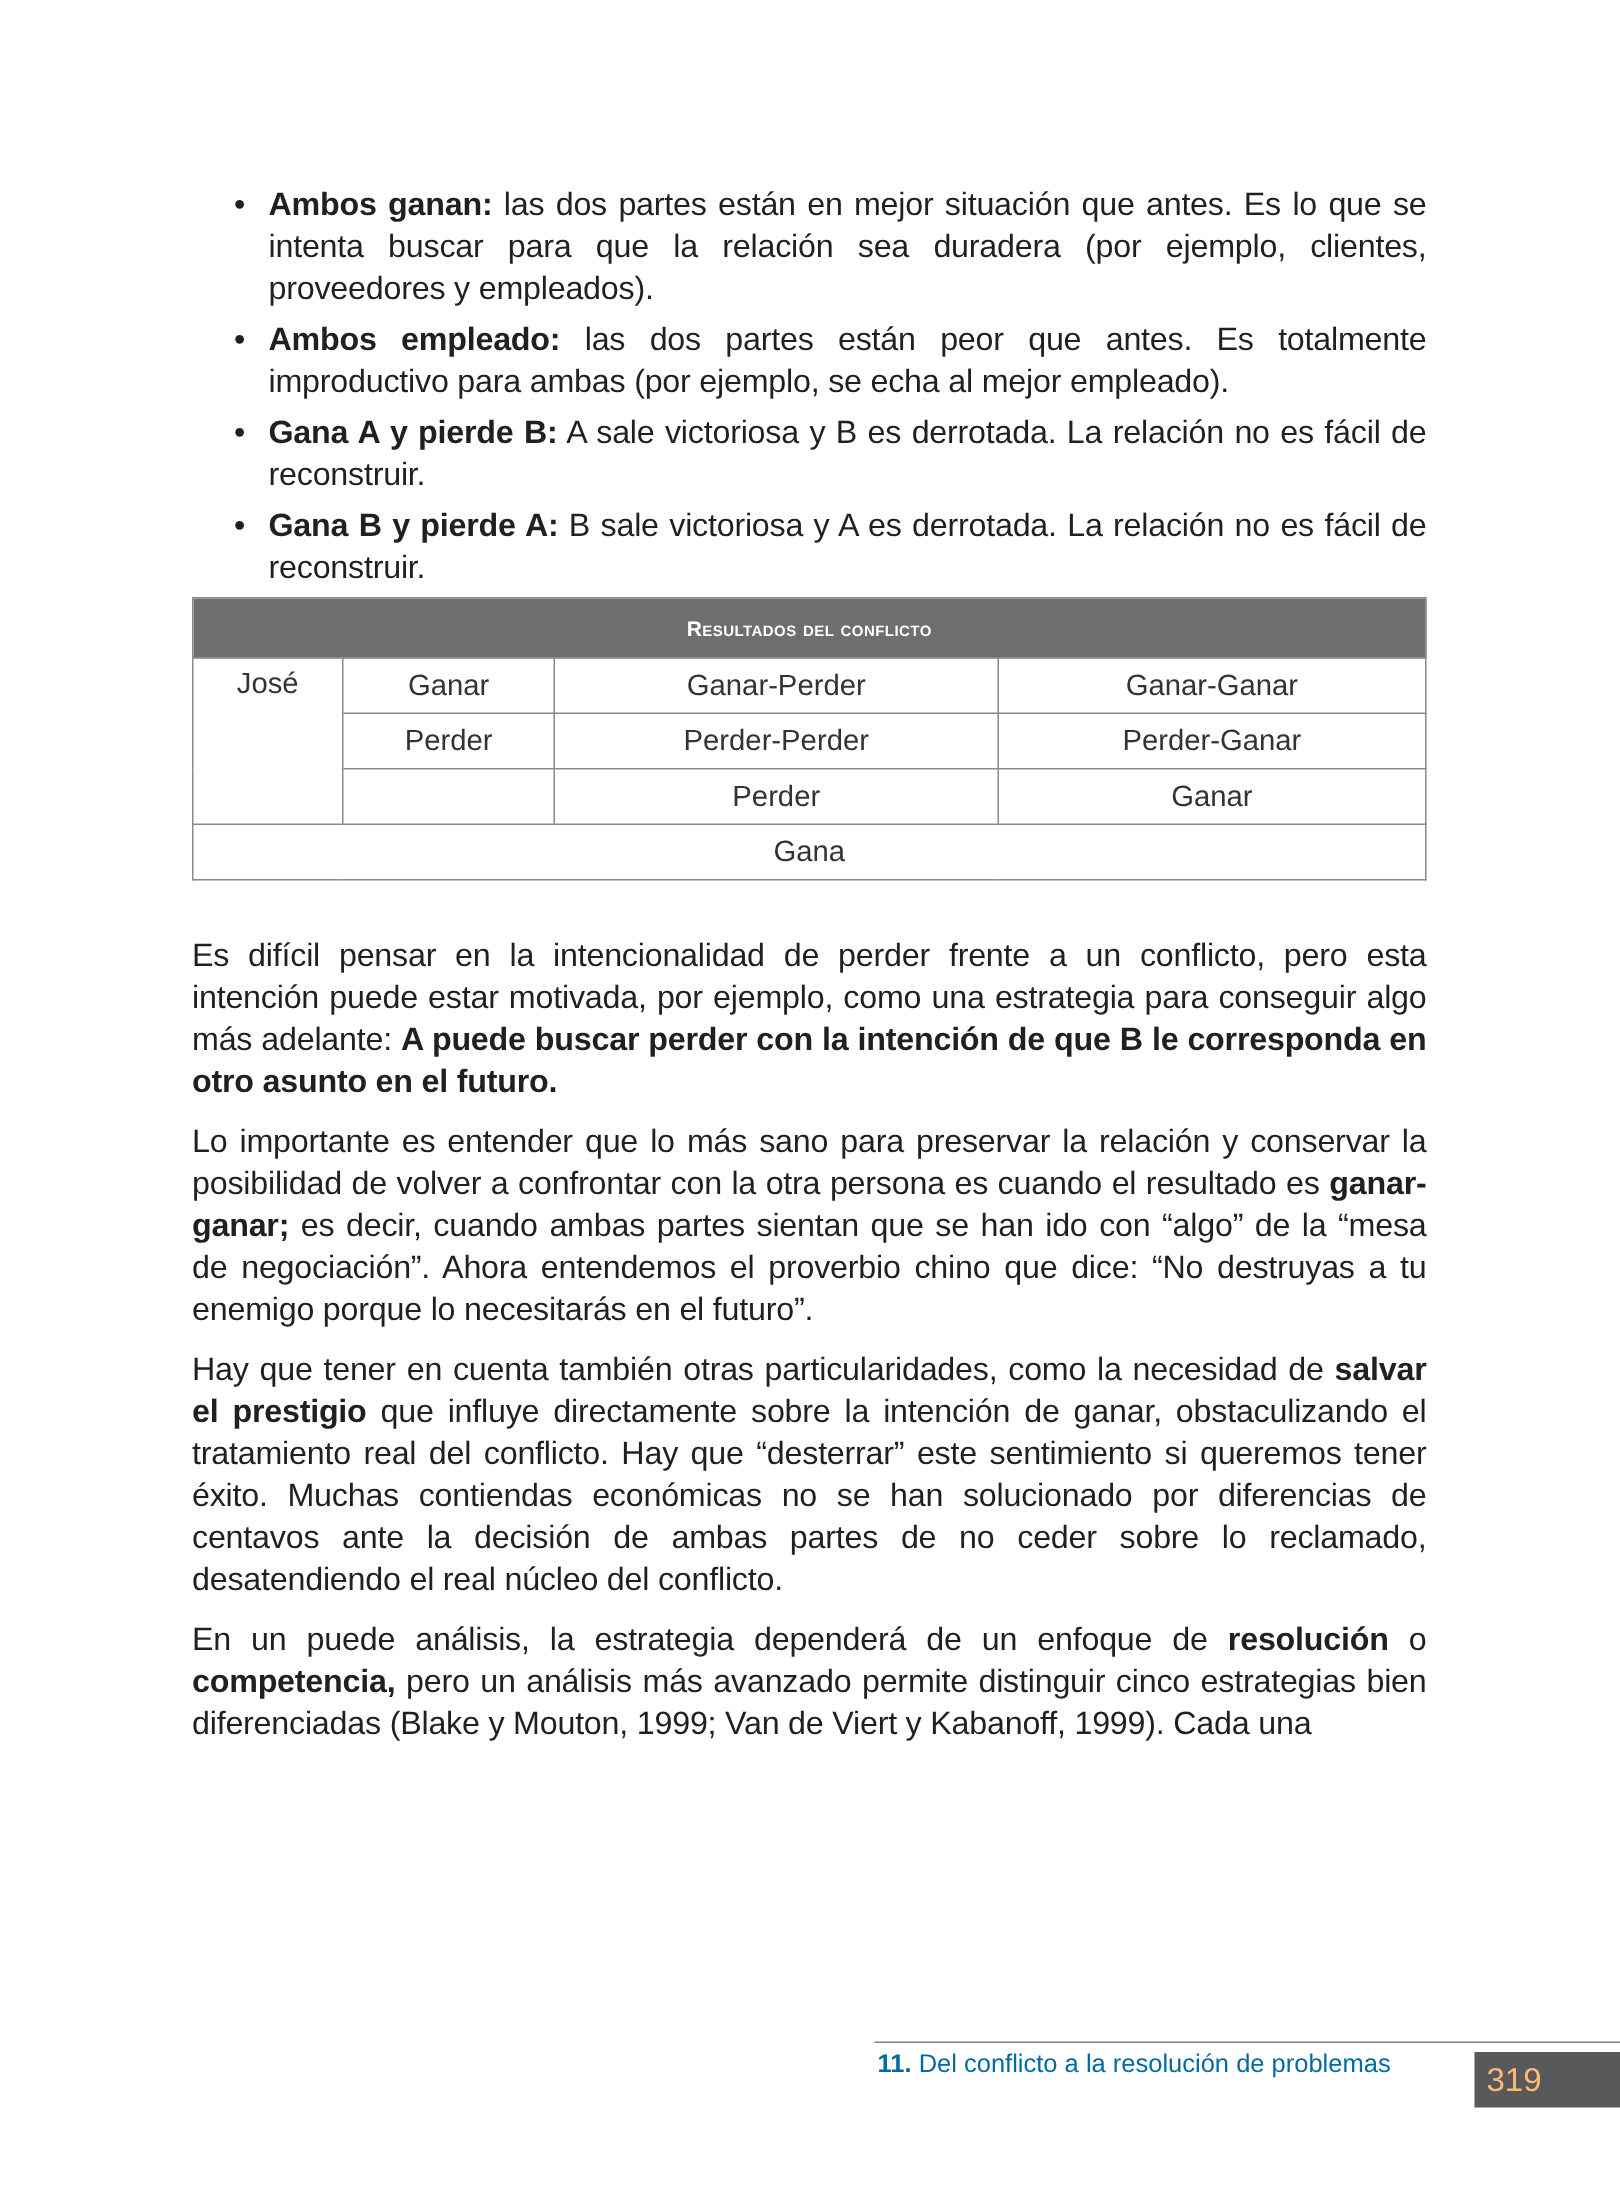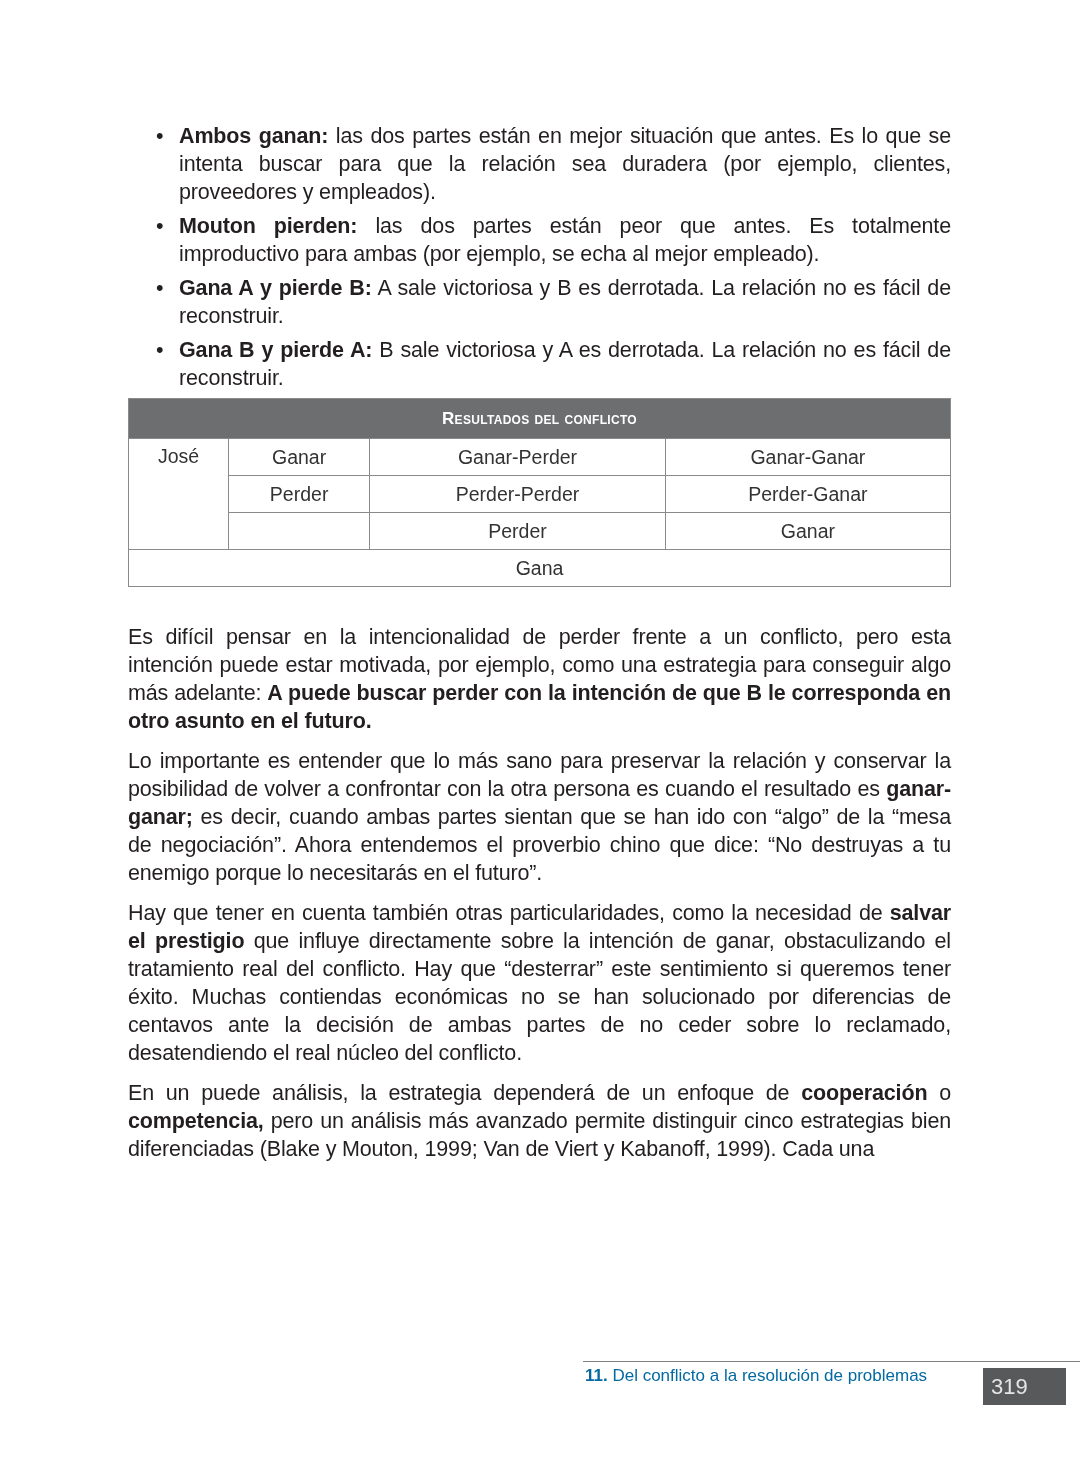--- a/index.html
+++ b/index.html
@@ -15,51 +15,51 @@
   ul.bullets li { position: relative; padding-left: 51px; margin-bottom: 6px; }
   ul.bullets li .bullet { position: absolute; left: 28px; top: 0; }
 
   table.results {
     border-collapse: collapse; width: 823px; margin-top: 4px;
     font-size: 19.5px; color: #333;
   }
   table.results td { border: 1.5px solid #8a8a8a; height: 36px; text-align: center; padding: 0; margin-left: 48px; }
   table.results th {
     background: #6d6e70; color: #ffffff; height: 37px; border: 1.5px solid #8a8a8a;
-    font-weight: bold; font-size: 17px; letter-spacing: 0.3px;
+    font-weight: bold; font-size: 14px; letter-spacing: 0.3px;
     font-variant: small-caps;
   }
   td.jose { vertical-align: top; padding-top: 6px !important; width: 99px; }
 
   p.para { margin: 0 0 12px 0; }
   h2.section-title {
     font-size: 26px; font-weight: bold; color: #58595b; margin: 42px 0 10px 0;
   }
 
   .footer { position: absolute; left: 583px; top: 1361px; width: 497px; }
   .footer-rule { height: 1px; background: #808080; width: 497px; }
   .footer-text { position: absolute; left: 2px; top: 5px; font-size: 17px; color: #0369a1; }
   .page-number {
-    position: absolute; left: 400px; top: 7px; width: 83px; height: 37px;
-    background: #58595b; color: #e5e5e5; font-size: 22px; line-height: 37px; padding-left: 8px; box-sizing: border-box;
+    position: absolute; left: 400px; top: 7px; width: 97px; height: 37px;
+    background: #58595b; color: #fdba74; font-size: 22px; line-height: 37px; padding-left: 8px; box-sizing: border-box;
   }
 </style>
 </head>
 <body>
 
 <div class="page-content">
 
   <ul class="bullets body-text">
     <li>
       <span class="bullet">•</span>
       <b>Ambos ganan:</b><span> las dos partes están en mejor situación que antes. Es lo que se intenta buscar para que la relación sea duradera (por ejemplo, clientes, proveedores y empleados).</span>
     </li>
     <li>
       <span class="bullet">•</span>
-      <b>Mouton pierden:</b><span> las dos partes están peor que antes. Es totalmente improductivo para ambas (por ejemplo, se echa al mejor empleado).</span>
+      <b>Ambos empleado:</b><span> las dos partes están peor que antes. Es totalmente improductivo para ambas (por ejemplo, se echa al mejor empleado).</span>
     </li>
     <li>
       <span class="bullet">•</span>
       <b>Gana A y pierde B:</b><span> A sale victoriosa y B es derrotada. La relación no es fácil de reconstruir.</span>
     </li>
     <li>
       <span class="bullet">•</span>
       <b>Gana B y pierde A:</b><span> B sale victoriosa y A es derrotada. La relación no es fácil de reconstruir.</span>
     </li>
   </ul>
@@ -97,21 +97,21 @@
     </p>
     <p class="para">
       <span>Lo importante es entender que lo más sano para preservar la relación y conservar la posibilidad de volver a confrontar con la otra persona es cuando el resultado es </span><b>ganar-ganar;</b><span> es decir, cuando ambas partes sientan que se han ido con “algo” de la “mesa de negociación”. Ahora entendemos el proverbio chino que dice: “No destruyas a tu enemigo porque lo necesitarás en el futuro”.</span>
     </p>
     <p class="para">
       <span>Hay que tener en cuenta también otras particularidades, como la necesidad de </span><b>salvar el prestigio</b><span> que influye directamente sobre la intención de ganar, obstaculizando el tratamiento real del conflicto. Hay que “desterrar” este sentimiento si queremos tener éxito. Muchas contiendas económicas no se han solucionado por diferencias de centavos ante la decisión de ambas partes de no ceder sobre lo reclamado, desatendiendo el real núcleo del conflicto.</span>
     </p>
   </div>
 
   <p class="para body-text">
-    <span>En un puede análisis, la estrategia dependerá de un enfoque de </span><b>cooperación</b><span> o </span><b>competencia,</b><span> pero un análisis más avanzado permite distinguir cinco estrategias bien diferenciadas (Blake y Mouton, 1999; Van de Viert y Kabanoff, 1999). Cada una</span>
+    <span>En un puede análisis, la estrategia dependerá de un enfoque de </span><b>resolución</b><span> o </span><b>competencia,</b><span> pero un análisis más avanzado permite distinguir cinco estrategias bien diferenciadas (Blake y Mouton, 1999; Van de Viert y Kabanoff, 1999). Cada una</span>
   </p>
 </div>
 
 <div class="footer">
   <div class="footer-rule"></div>
   <div class="footer-text">
     <b>11.</b><span> Del conflicto a la resolución de problemas</span>
   </div>
   <div class="page-number">319</div>
 </div>

